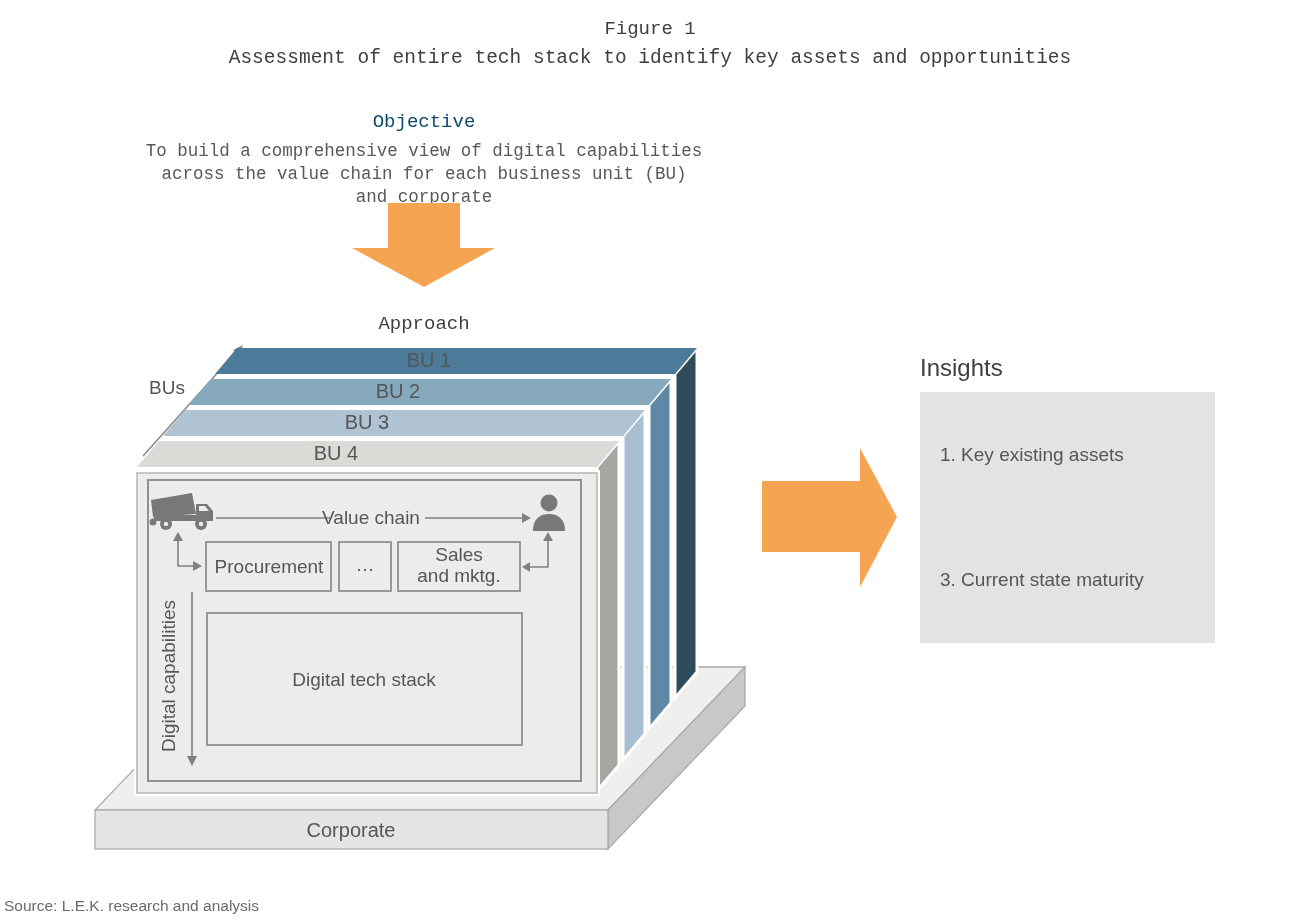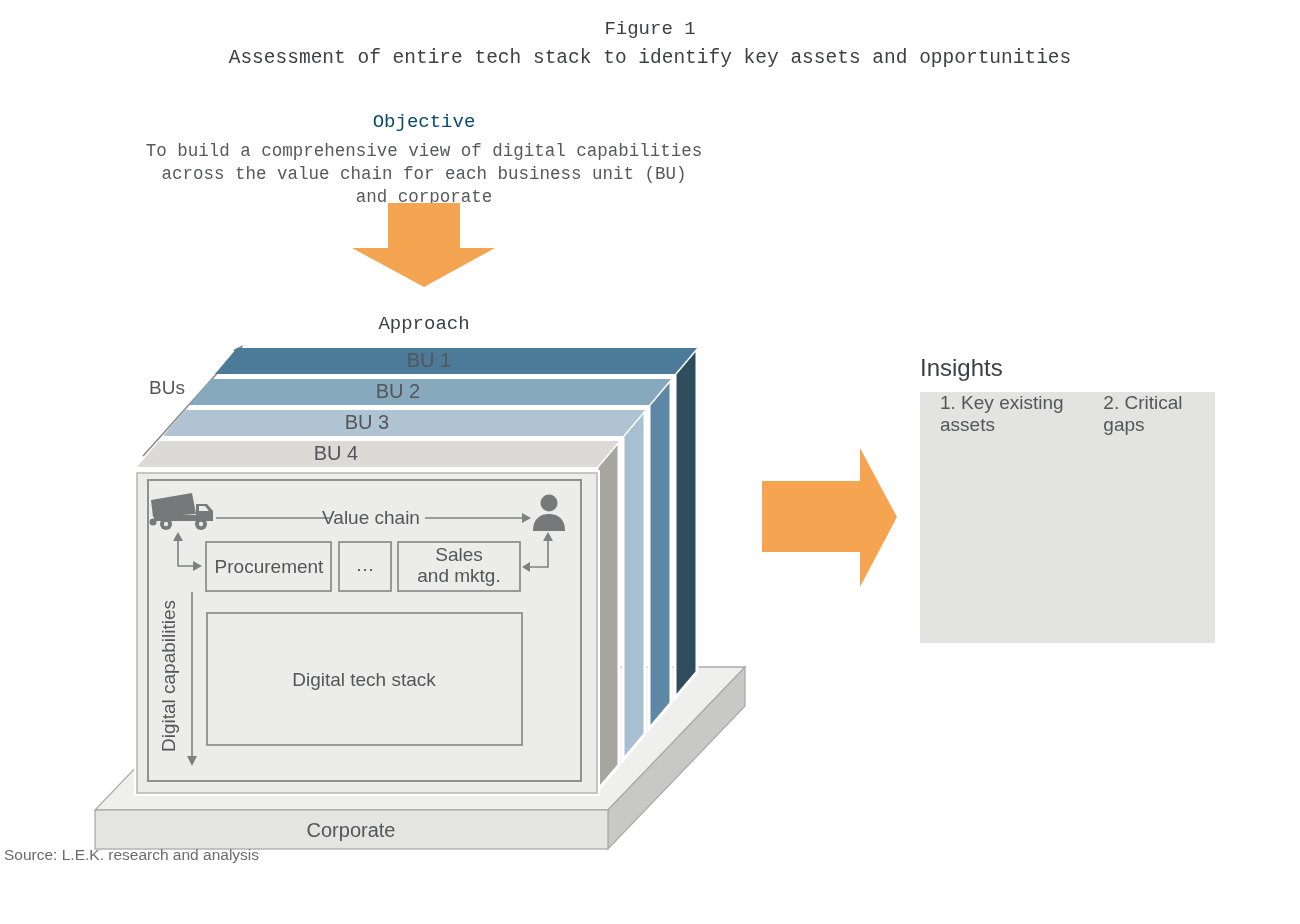--- a/index.html
+++ b/index.html
@@ -7,24 +7,24 @@
        font-family:"Liberation Sans",sans-serif;color:#58595B;}
   .abs{position:absolute;}
   .center{text-align:center;font-family:Liberation Mono, monospace;}
   .fig-label{left:0;top:18px;width:1300px;font-size:19px;color:#3E3F41;}
   .fig-title{left:0;top:47px;width:1300px;font-size:19.5px;color:#3E3F41;}
   .obj-heading{left:94px;top:111px;width:660px;font-size:19px;color:#0c4a6e;}
   .obj-text{left:144px;top:140px;width:560px;font-size:17.5px;line-height:23px;color:#58595B;}
   .approach-heading{left:94px;top:301px;width:660px;font-size:19px;color:#3E3F41;margin-top:12px;}
   .insights-heading{left:920px;top:354px;font-size:24px;color:#3E3F41;}
   .insights-panel{left:920px;top:392px;width:295px;height:251px;background:#E3E3E1;
-      display:flex;flex-direction:row;justify-content:space-around;
+      display:flex;flex-direction:column;justify-content:space-around;
       padding-left:20px;box-sizing:border-box;}
   .insight-item{font-size:19px;color:#55565A;}
-  .source-note{left:4px;top:846px;font-size:15.5px;color:#6A6B6D;}
+  .source-note{left:4px;top:897px;font-size:15.5px;color:#6A6B6D;}
   svg{position:absolute;left:0;top:0;font-family:"Liberation Sans",sans-serif;}
   svg text{fill:#55565A;}
 </style>
 </head>
 <body>
 
 <div class="abs center fig-label">Figure 1</div>
 <div class="abs center fig-title">Assessment of entire tech stack to identify key assets and opportunities</div>
 
 <div class="abs center obj-heading">Objective</div>
@@ -115,16 +115,16 @@
 
   <rect x="207" y="613" width="315" height="132" fill="#ECECEA" stroke="#8F9091" stroke-width="1.8"></rect>
   <text x="364" y="686" text-anchor="middle" font-size="19" fill="#55565A">Digital tech stack</text>
 
   <text x="351" y="837" text-anchor="middle" font-size="20" fill="#55565A">Corporate</text>
 </svg>
 
 <div class="abs insights-heading">Insights</div>
 <div class="abs insights-panel">
   <div class="insight-item">1. Key existing assets</div>
-  <div class="insight-item">2. Critical gaps</div>
+  <div class="insight-item">3. Current state maturity</div>
 </div>
 
 <div class="abs source-note">Source: L.E.K. research and analysis</div>
 
 </body></html>

